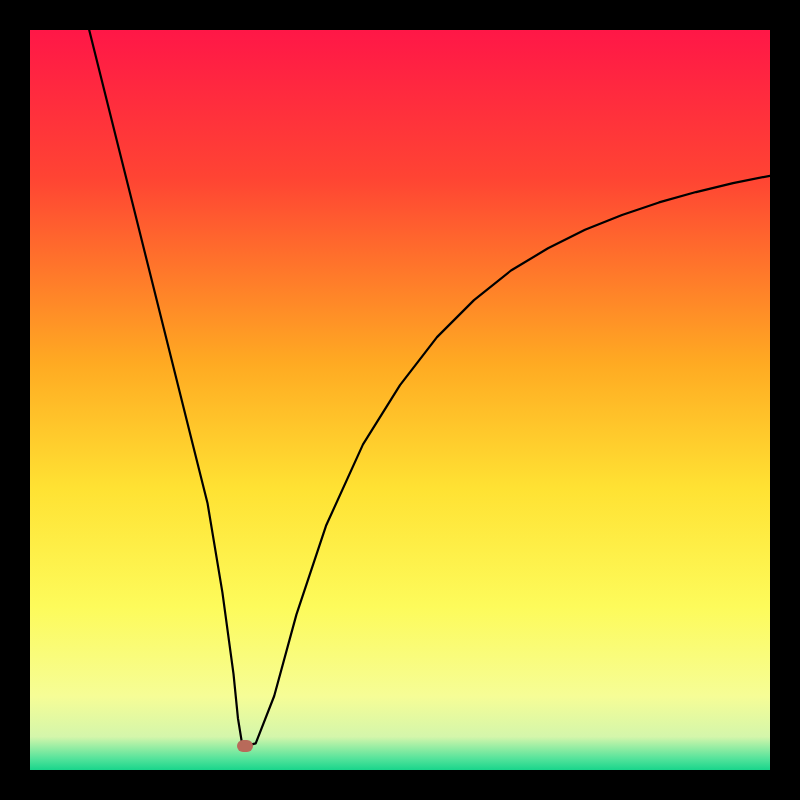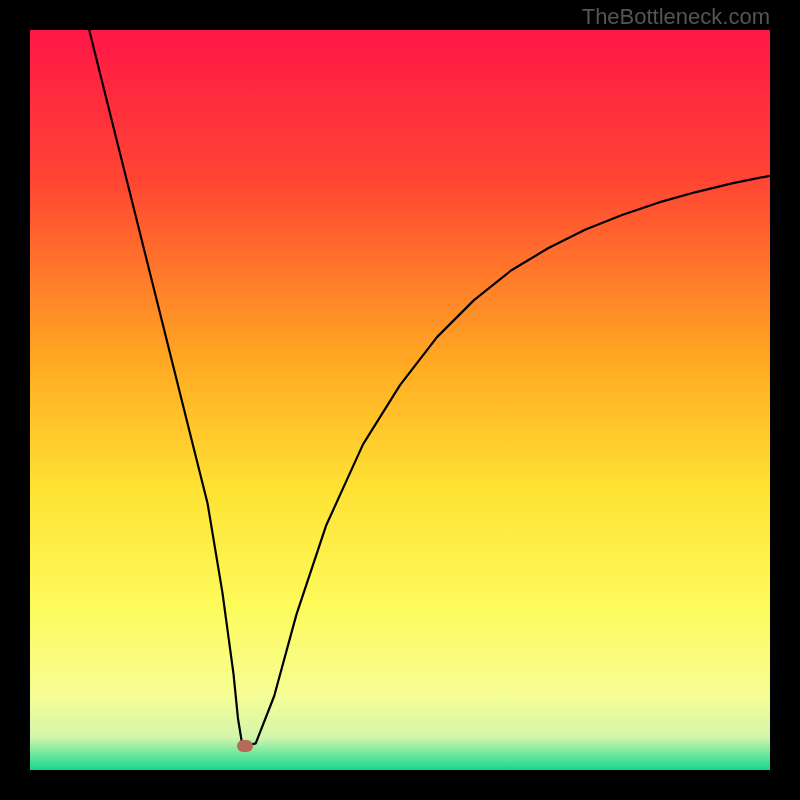--- a/index.html
+++ b/index.html
@@ -78,14 +78,13 @@
       <rect x="0" y="0" width="740" height="740" fill="url(#bg)"></rect>
     </svg>
 
     <svg class="curve-svg" viewBox="0 0 740 740" preserveAspectRatio="none">
       <path id="curve-path" d="M59.20 0.00 L74.00 59.20 L88.80 118.40 L103.60 177.60 L118.40 236.80 L133.20 296.00 L148.00 355.20 L162.80 414.40 L177.60 473.60 L192.40 562.40 L203.50 643.80 L207.94 688.20 L212.38 715.58 L216.82 715.58 L225.70 713.36 L244.20 666.00 L266.40 584.60 L296.00 495.80 L333.00 414.40 L370.00 355.20 L407.00 307.10 L444.00 270.10 L481.00 240.50 L518.00 218.30 L555.00 199.80 L592.00 185.00 L629.00 172.42 L666.00 162.06 L703.00 153.18 L740.00 145.78" fill="none" stroke="#000000" stroke-width="2.2" stroke-linejoin="round" stroke-linecap="round"></path>
     </svg>
 
     <div class="marker" id="marker" style="left: 214.6px; top: 715.58px; background: rgb(184, 106, 90);"></div>
   </div>
 
-  <div class="attribution">TheBottleneck.com</div>
 </div>
 
 </body></html>

